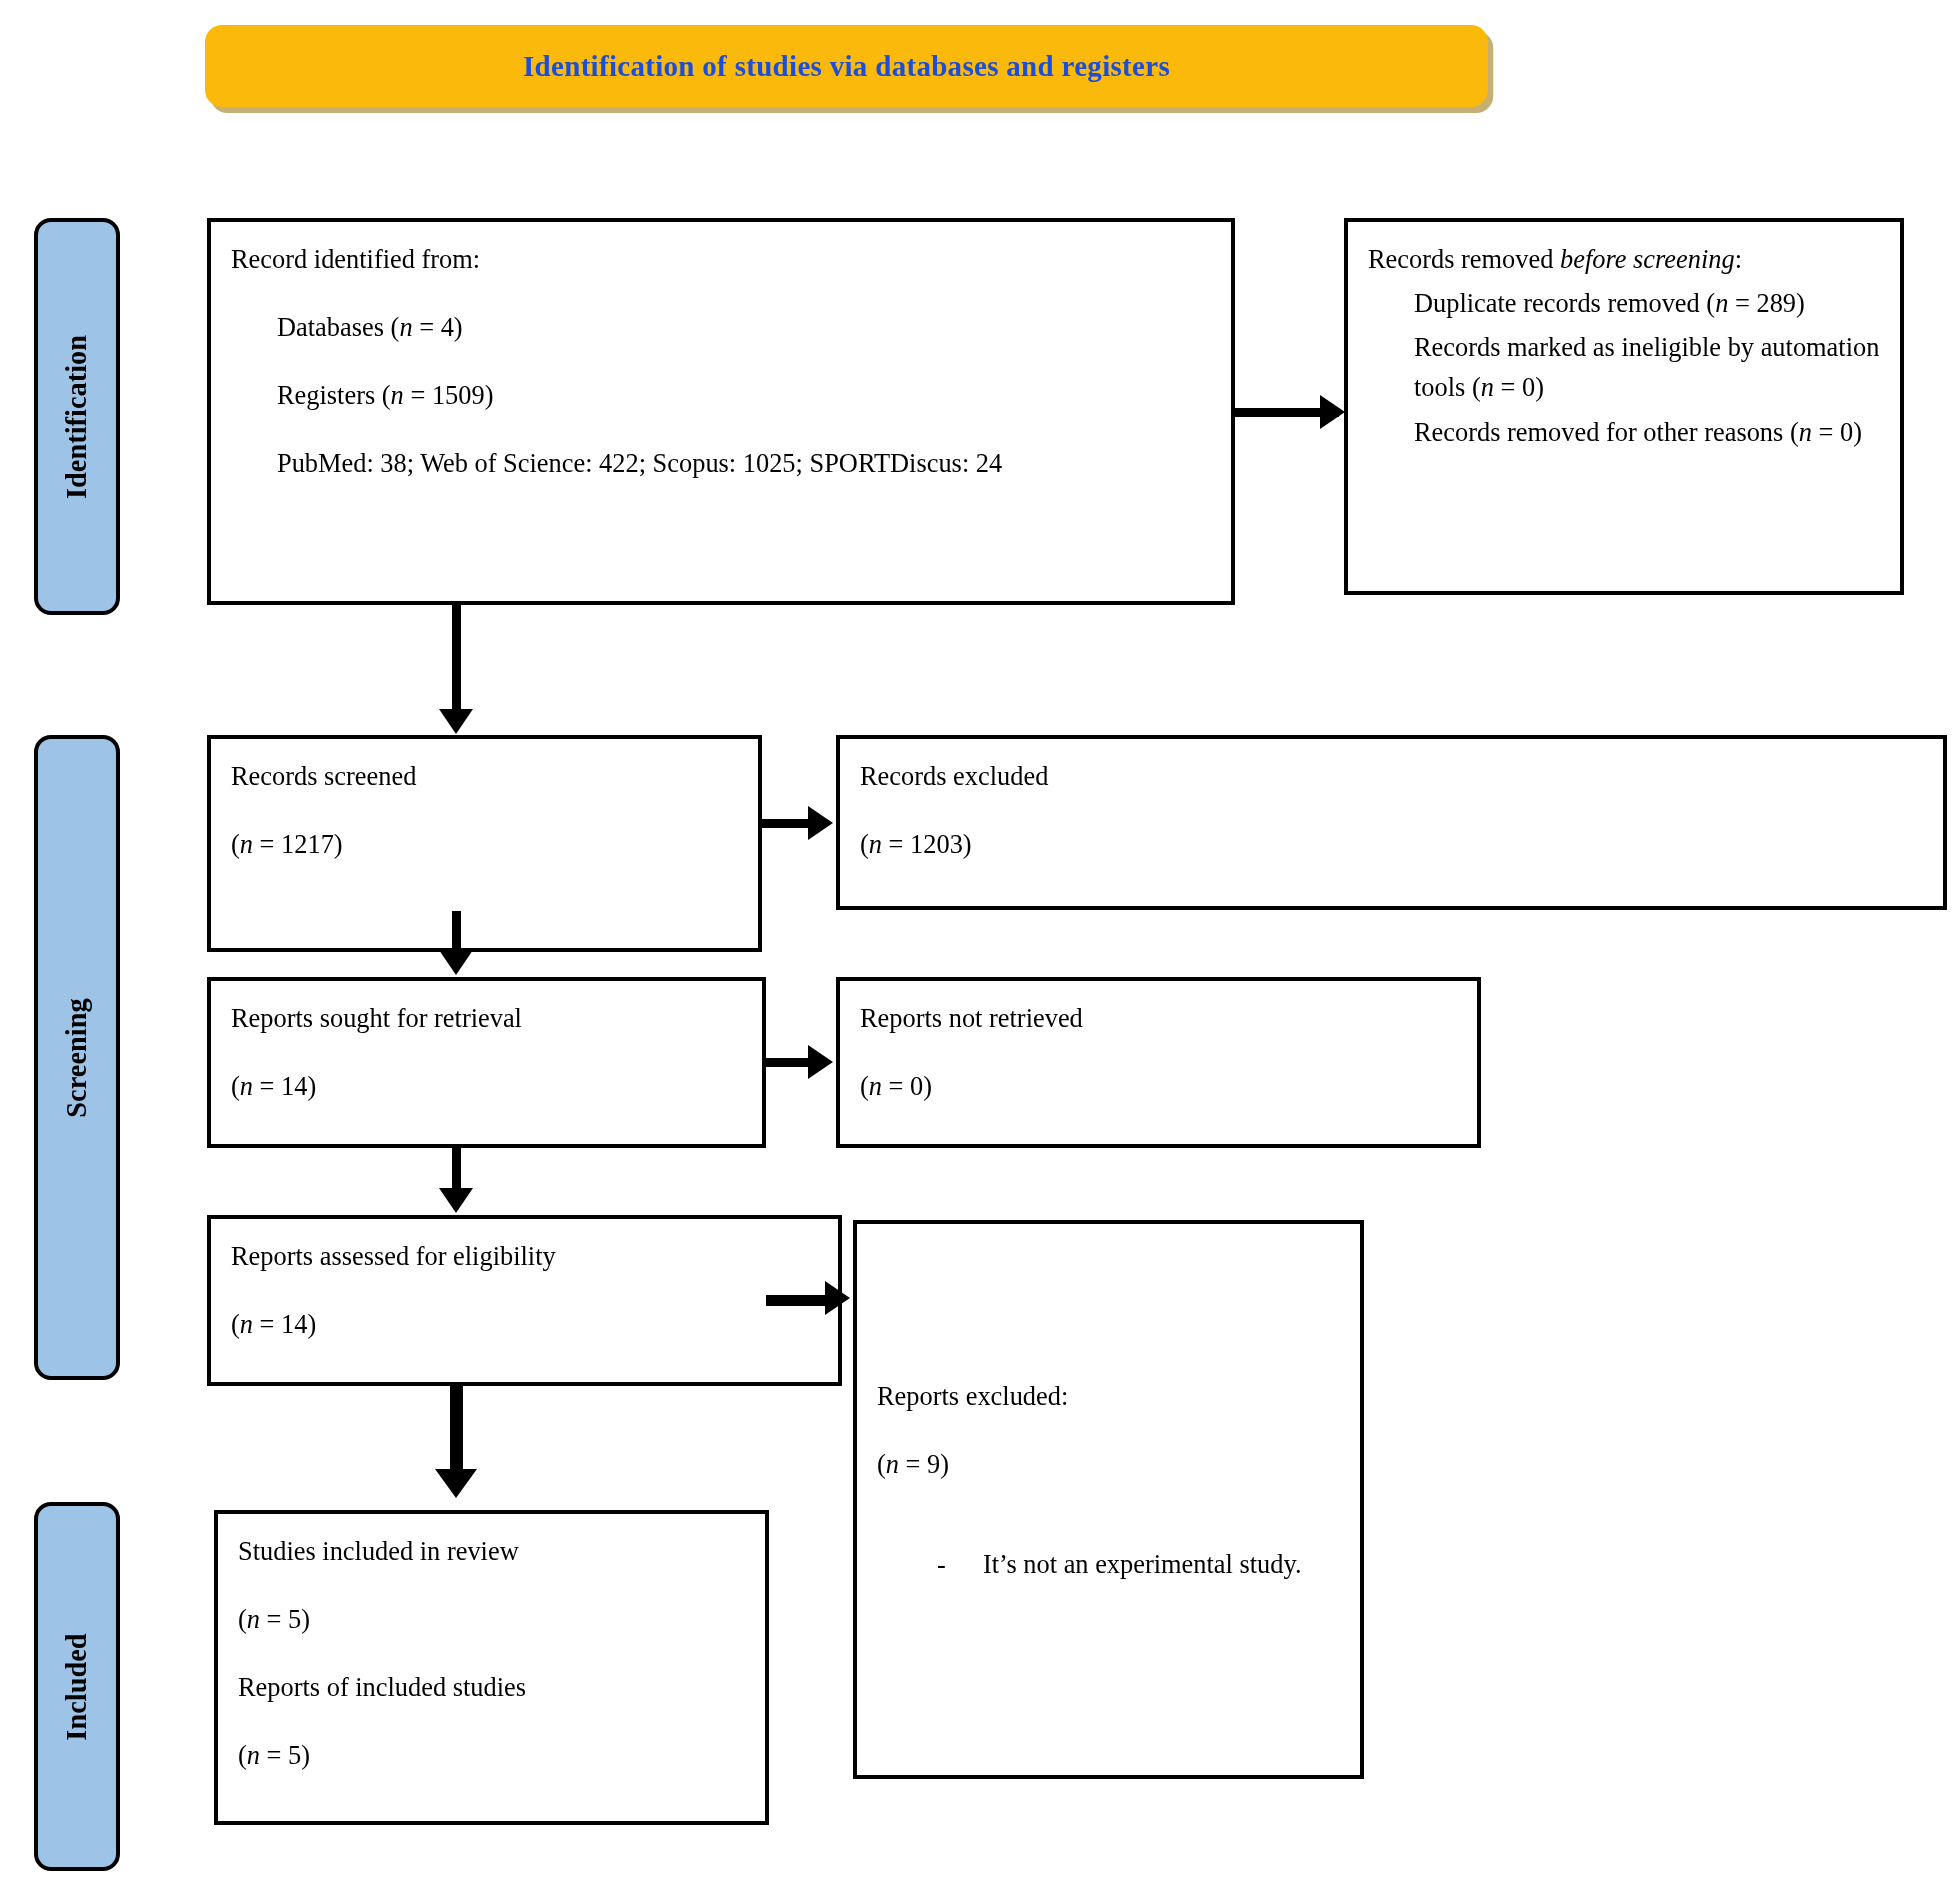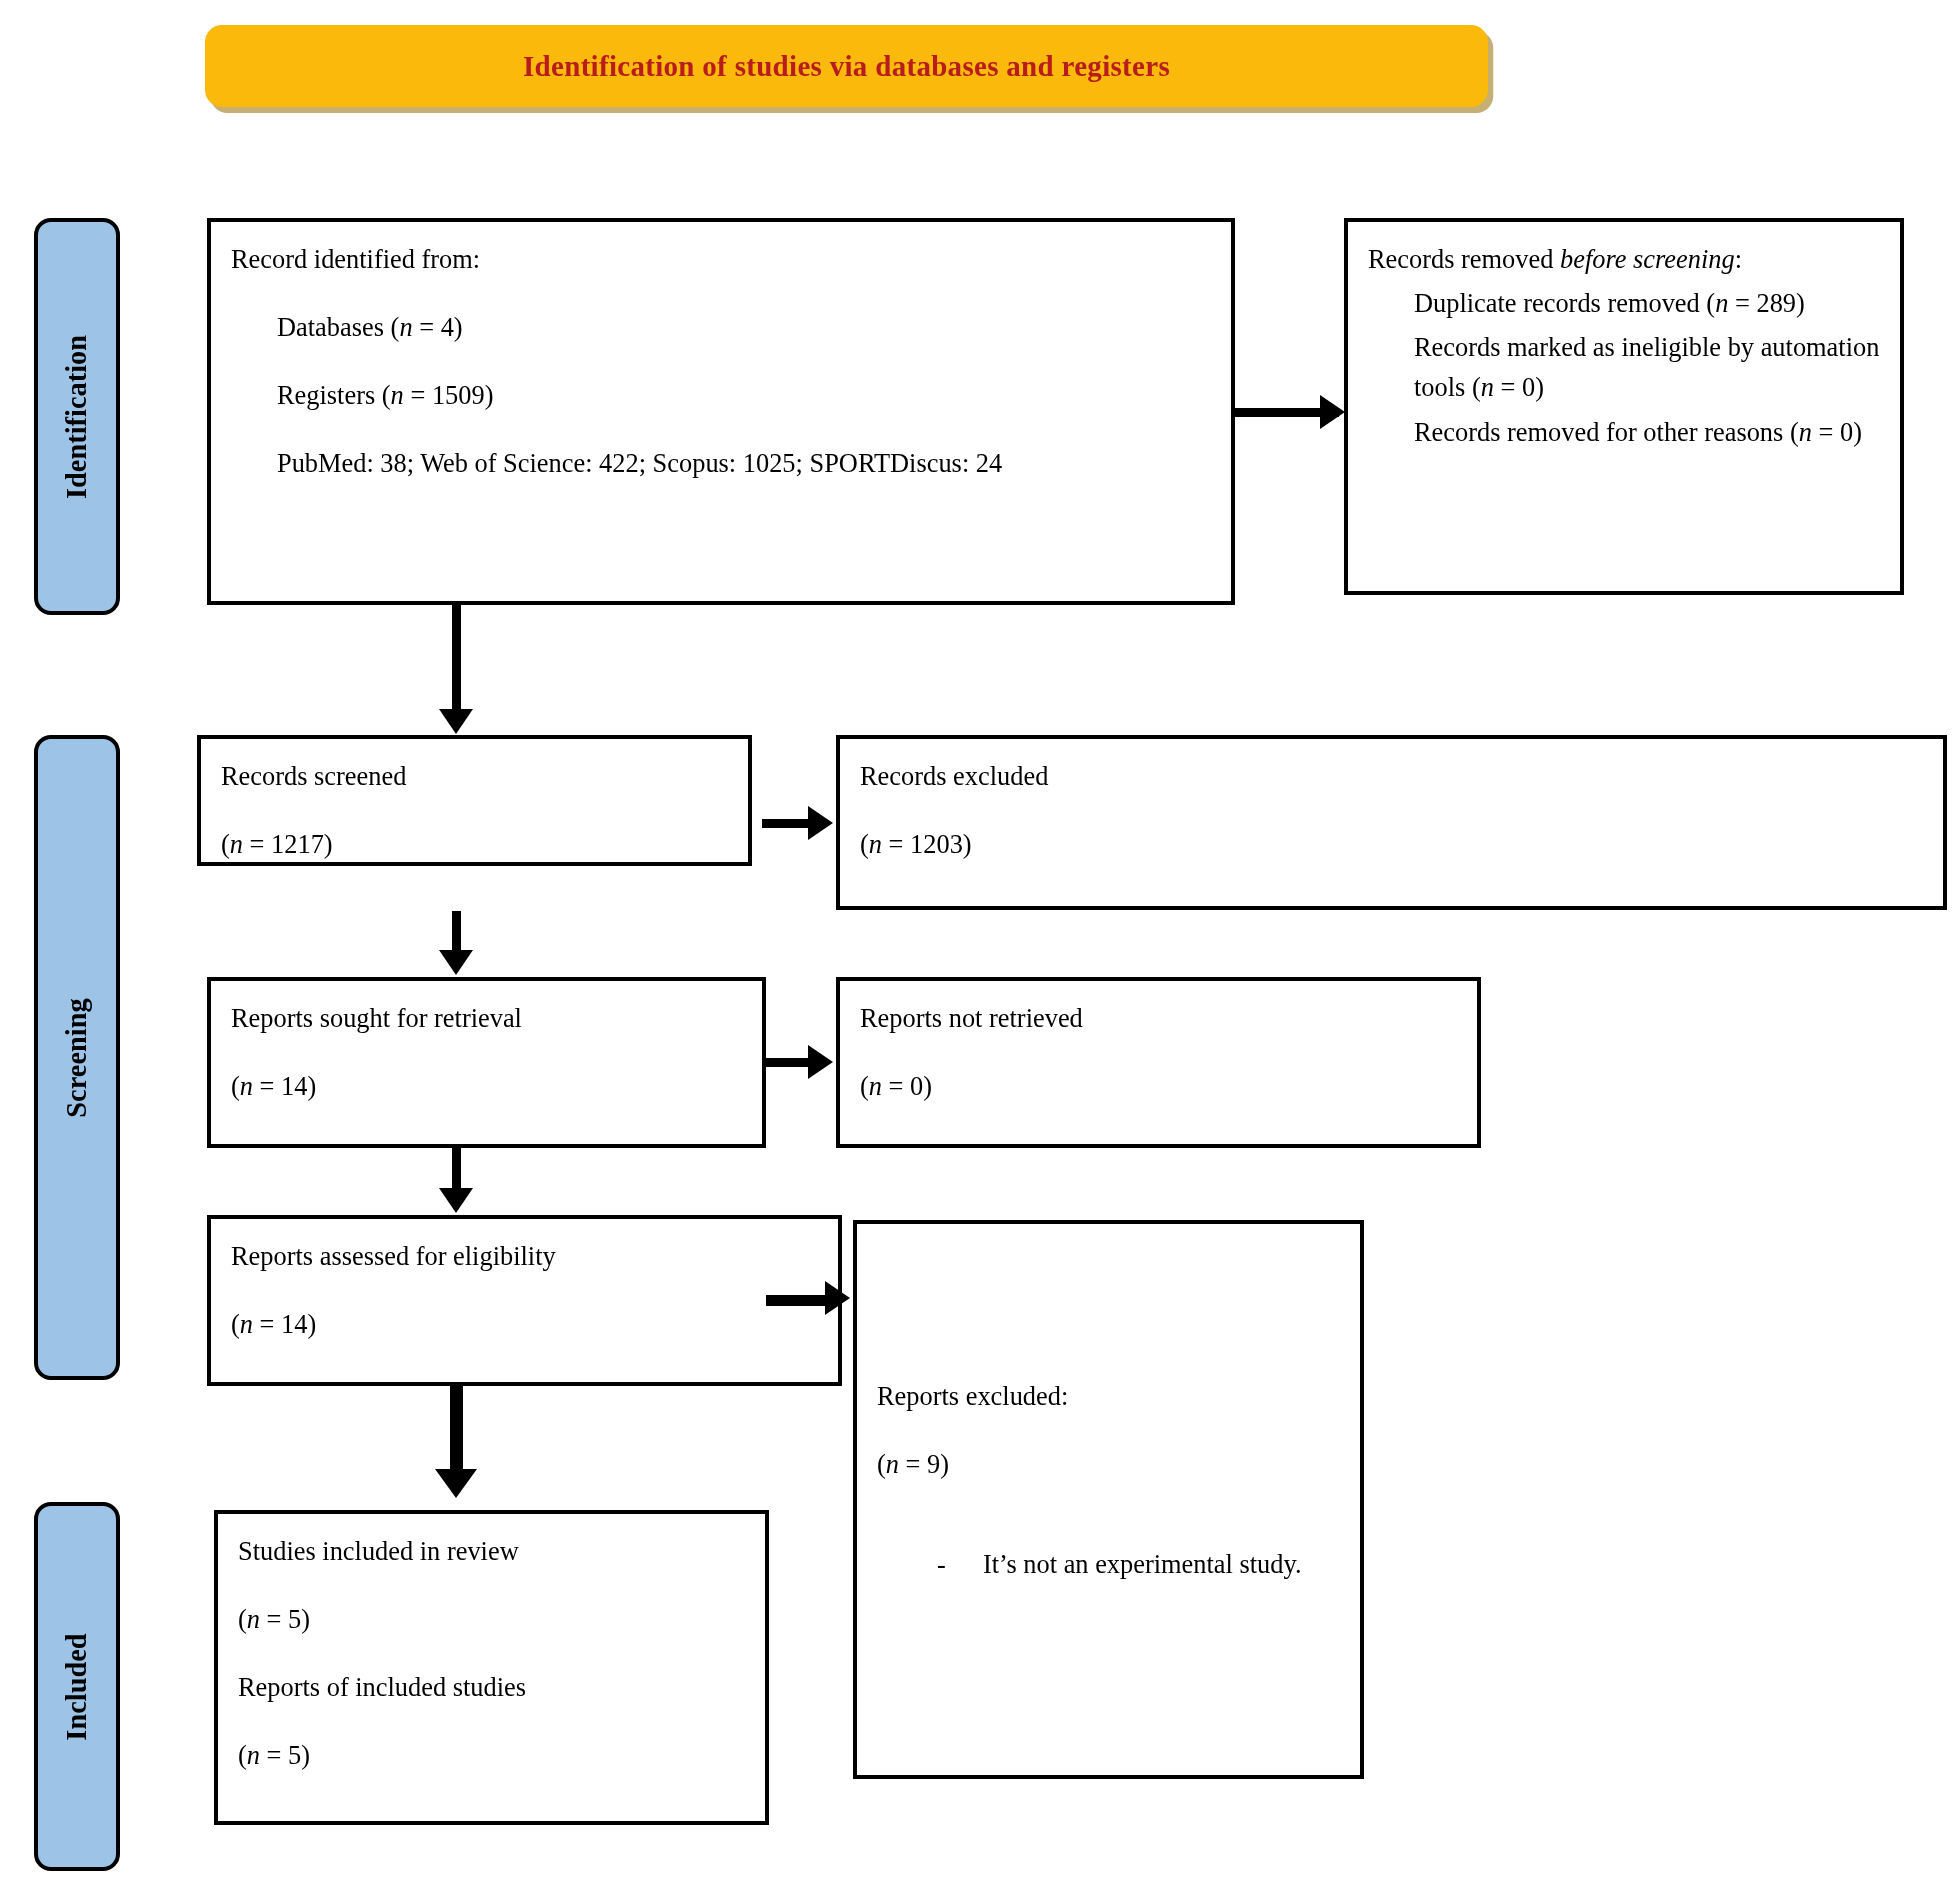--- a/index.html
+++ b/index.html
@@ -31,21 +31,21 @@
     border-radius: 17px;
     box-shadow: 5.3px 6px 0 rgba(150, 110, 0, 0.55);
     display: flex;
     align-items: center;
     justify-content: center;
   }
   .banner-text {
     font-weight: bold;
     font-size: 29px;
     letter-spacing: 0.3px;
-    color: #b91c1c;
+    color: #1d4ed8;
     text-align: center;
     white-space: nowrap;
   }
 
   
   .stage {
     position: absolute;
     background: #9DC3E6;
     border: 4.6px solid #000000;
     border-radius: 17px;
@@ -82,21 +82,21 @@
   .box p.tight { margin-top: 4px; }
   .indent { padding-left: 46px; }
   .hang {
     padding-left: 46px;
     text-indent: 0;
   }
   em { font-style: italic; }
 
   #box-identified     { left: 207px;  top: 218px;  width: 1028px; height: 387px; }
   #box-removed        { left: 1344px; top: 218px;  width: 560px;  height: 377px; }
-  #box-screened       { left: 197px;  top: 735px; width: 555px;  height: 131px; }
+  #box-screened       { left: 207px;  top: 735px; width: 555px;  height: 217px; }
   #box-excluded       { left: 836px; top: 735px; width: 1111px; height: 175px; }
   #box-sought         { left: 207px;  top: 977px; width: 559px;  height: 171px; }
   #box-notretrieved   { left: 836px; top: 977px; width: 645px;  height: 171px; }
   #box-assessed       { left: 207px;  top: 1215px; width: 635px;  height: 171px; }
   #box-reportsexcl    { left: 853px; top: 1220px; width: 511px;  height: 559px; padding-top: 152px; }
   #box-included       { left: 214px;  top: 1510px; width: 555px;  height: 315px; }
 
   .bullet-row {
     display: flex;
     margin-top: 61px;

